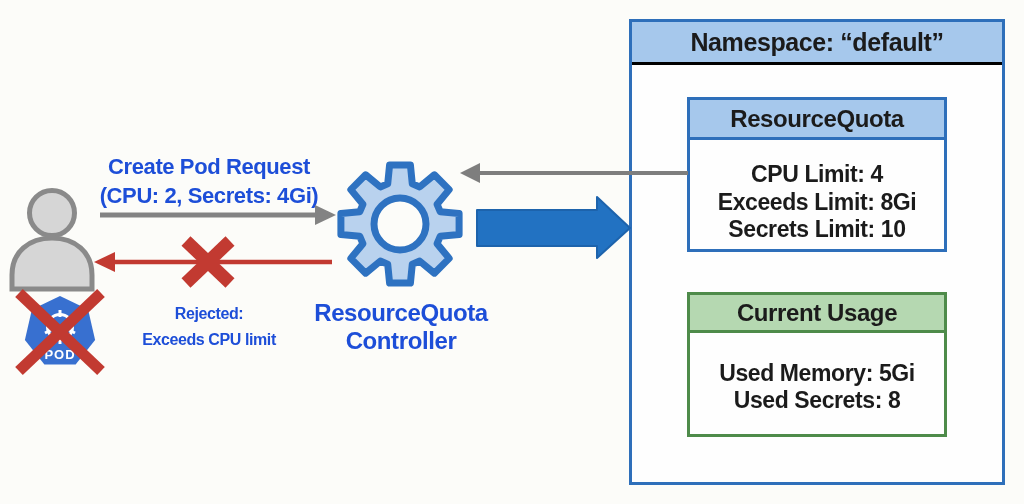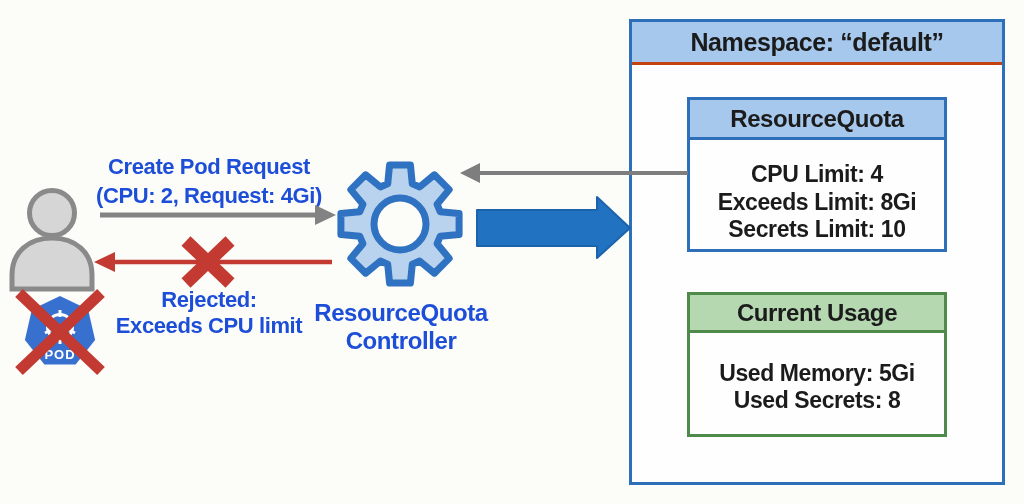--- a/index.html
+++ b/index.html
@@ -11,37 +11,37 @@
   .abs{position:absolute;}
   .label{text-align:center;font-weight:bold;color:#1d4ed8;}
   .overlay{position:absolute;left:0;top:0;width:1024px;height:504px;z-index:5;pointer-events:none;}
 
   
   .ns-box{
     left:629px;top:19px;width:370px;height:460px;z-index:1;
     background:#fefefe;border:3px solid #2e6fba;
   }
   .ns-header{
-    height:40px;line-height:40px;background:#a6c8ec;border-bottom:3px solid #c2410c;
+    height:40px;line-height:40px;background:#a6c8ec;border-bottom:3px solid #000000;
     text-align:center;font-weight:bold;font-size:25px;
   }
   
   .inner-box{position:absolute;left:55px;width:254px;background:#fefefe;}
   .rq-box{top:75px;height:149px;border:3px solid #2e6fba;}
   .rq-header{height:37px;line-height:37px;background:#a6c8ec;border-bottom:3px solid #2e6fba;
     text-align:center;font-weight:bold;font-size:24px;}
   .cu-box{top:270px;height:139px;border:3px solid #4e8b4a;}
   .cu-header{height:35px;line-height:35px;background:#b5d8b1;border-bottom:3px solid #4e8b4a;
     text-align:center;font-weight:bold;font-size:24px;}
   .box-body{padding-top:9px;text-align:center;font-weight:bold;font-size:23px;line-height:27.5px;margin-top:12px;}
   .cu-box .box-body{padding-top:15px;line-height:26.5px;}
 
   
   .lbl-create{left:80px;top:152px;width:258px;font-size:22px;line-height:29px;}
-  .lbl-rejected{left:80px;top:287px;width:258px;font-size:22px;line-height:26px;}
+  .lbl-rejected{left:80px;top:301px;width:258px;font-size:16px;line-height:26px;}
   .lbl-controller{left:286px;top:299px;width:230px;font-size:24px;line-height:28px;}
   .lbl-watches{left:453px;top:143px;width:200px;font-size:22px;line-height:24px;}
 </style>
 </head>
 <body>
 
 <div class="canvas">
 
   <svg class="abs" style="left:8px;top:186px;" width="90" height="106" viewBox="0 0 90 106">
     <circle cx="44" cy="27" r="22.5" fill="#d6d6d6" stroke="#8a8a8a" stroke-width="5"></circle>
@@ -117,21 +117,21 @@
       <polygon points="480,163 460,173 480,183" fill="#7e7e7e"></polygon>
     </g>
 
     <g>
       <polygon points="477,210 597,210 597,197 630,228 597,258 597,246 477,246" fill="#2272c2" stroke="#1d63ac" stroke-width="2" stroke-linejoin="round"></polygon>
     </g>
   </svg>
 
   <div class="abs label lbl-create">
     <div>Create Pod Request</div>
-    <div>(CPU: 2, Request: 4Gi)</div>
+    <div>(CPU: 2, Secrets: 4Gi)</div>
   </div>
 
   <div class="abs label lbl-rejected">
     <div>Rejected:</div>
     <div>Exceeds CPU limit</div>
   </div>
 
   <div class="abs label lbl-controller">
     <div>ResourceQuota</div>
     <div>Controller</div>

